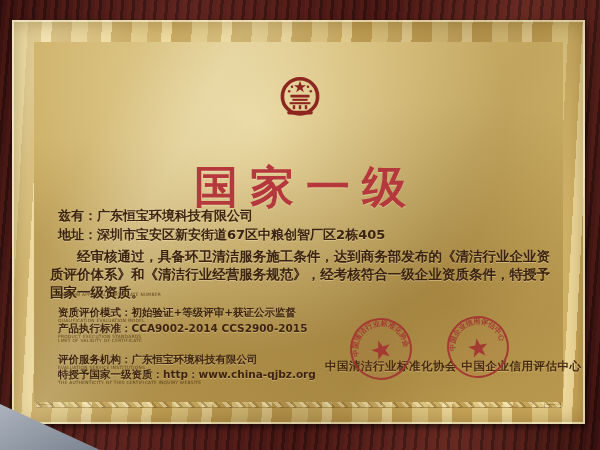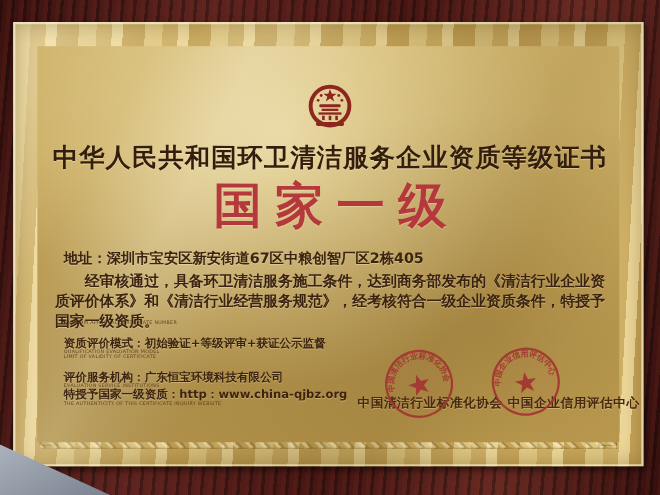--- a/index.html
+++ b/index.html
@@ -101,34 +101,38 @@
         <rect x="18" y="26" width="24" height="3.4" rx="1"></rect>
         <rect x="20.5" y="31" width="19" height="2.6"></rect>
         <rect x="17" y="35.2" width="26" height="2.6"></rect>
         <rect x="21" y="39" width="3" height="5"></rect>
           <rect x="28.5" y="39" width="3" height="5"></rect>
           <rect x="36" y="39" width="3" height="5"></rect>
         <rect x="14" y="46" width="32" height="4.6" rx="2.2"></rect>
       </g>
     </svg>
 
-    <div class="title">中华人民共和国环卫清洁服务企业资质等级证书</div>
     <div class="grade">国家一级</div>
 
+    <div class="line holder">兹有：广东恒宝环境科技有限公司</div>
     <div class="line address">地址：深圳市宝安区新安街道67区中粮创智厂区2栋405</div>
 
     <div class="body-par">经审核通过，具备环卫清洁服务施工条件，达到商务部发布的《清洁行业企业资质评价体系》和《清洁行业经营服务规范》，经考核符合一级企业资质条件，特授予国家一级资质。</div>
 
     <div class="details">
       <div class="detail">
         <div class="den">UNIFORM APPROVAL CERTIFICATE NUMBER</div>
       </div>
       <div class="detail">
         <div class="dzh">资质评价模式：初始验证+等级评审+获证公示监督</div>
         <div class="den">QUALIFICATION EVALUATION MODEL</div>
+      </div>
+      <div class="detail">
+        <div class="dzh">产品执行标准：CCA9002-2014 CCS2900-2015</div>
+        <div class="den">PRODUCT EXECUTION STANDARDS</div>
       </div>
       <div class="detail">
         <div class="den">LIMIT OF VALIDITY OF CERTIFICATE</div>
       </div>
       <div class="detail">
         <div class="dzh">评价服务机构：广东恒宝环境科技有限公司</div>
         <div class="den">EVALUATION SERVICE INSTITUTIONS</div>
       </div>
       <div class="detail">
         <div class="dzh">特授予国家一级资质：http：www.china-qjbz.org</div>

